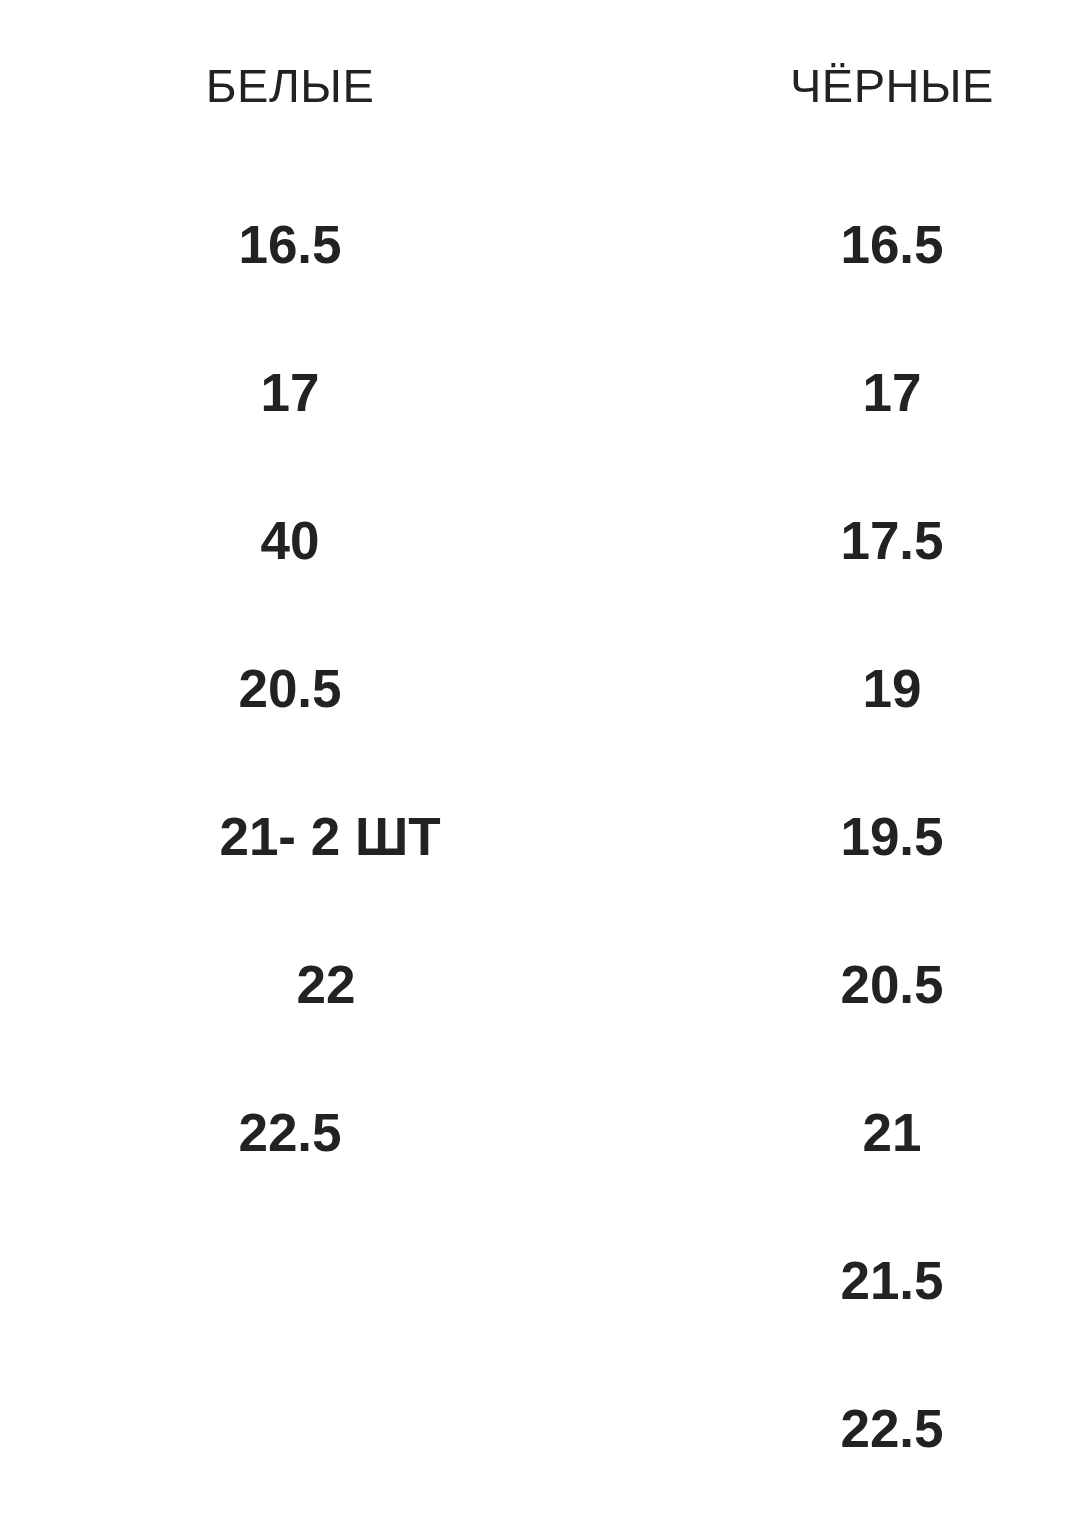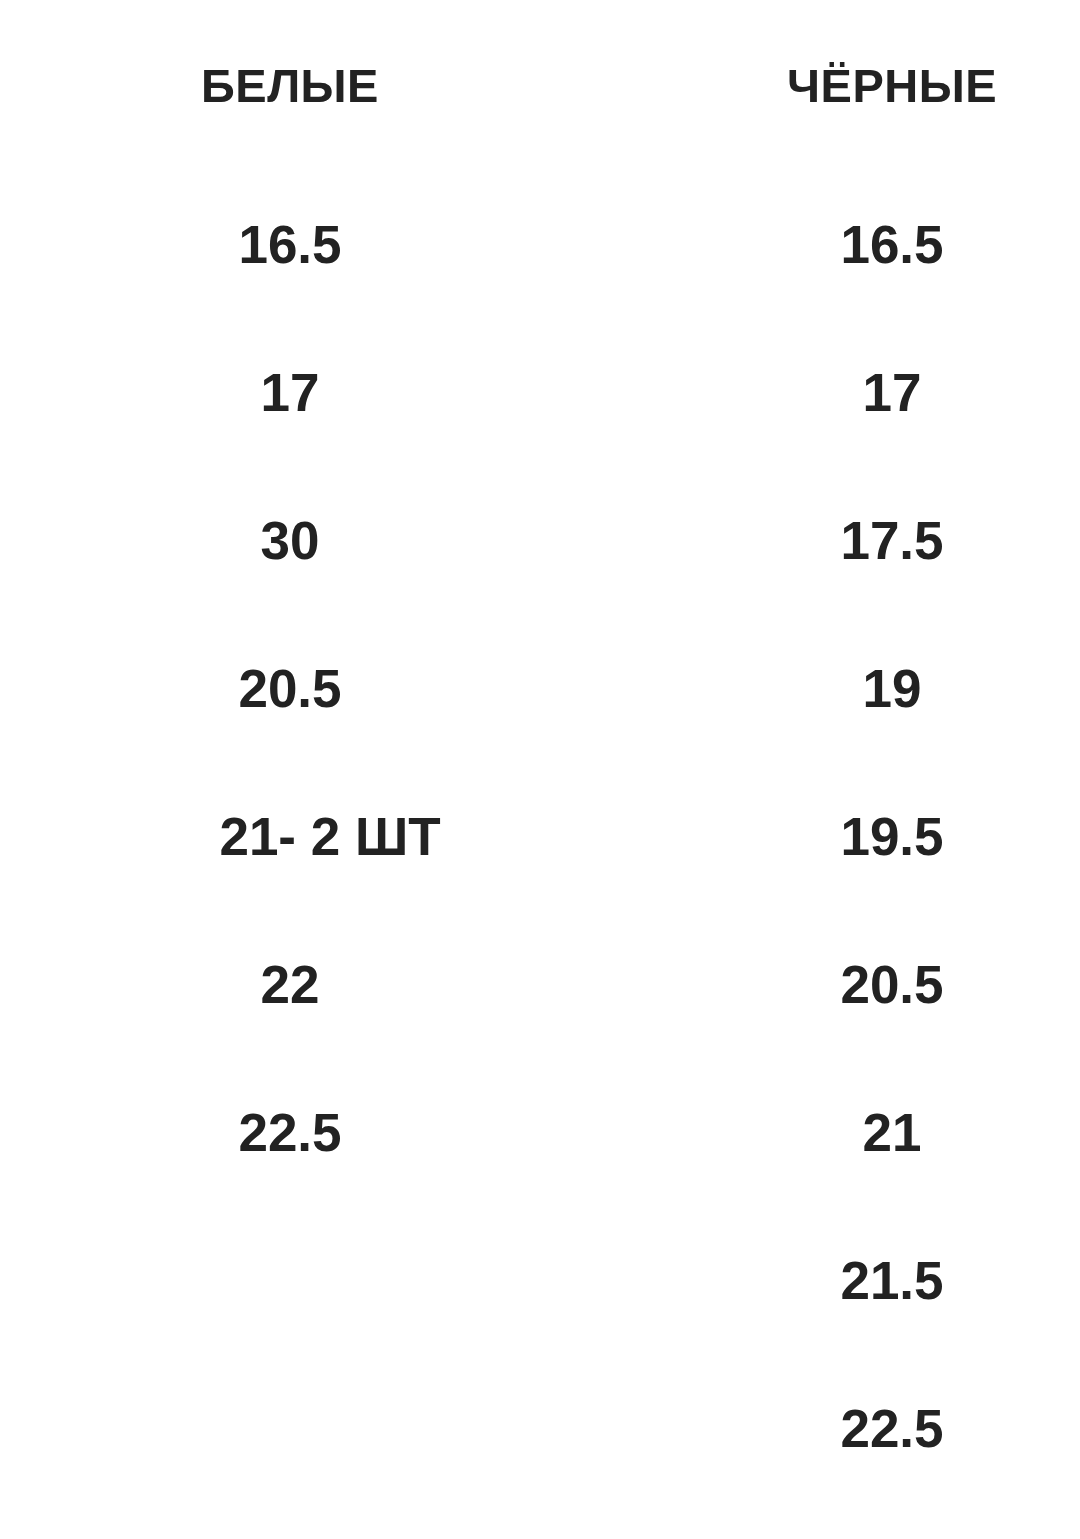--- a/index.html
+++ b/index.html
@@ -36,21 +36,21 @@
   .column-right {
     width: 500px;
   }
   .col-header {
     position: absolute;
     top: 62px;
     left: 0;
     width: 100%;
     text-align: center;
     font-size: 47px;
-    font-weight: 700;
+    font-weight: 400;
     letter-spacing: 0.5px;
     color: #222222;
     line-height: 1;
     white-space: nowrap;
   }
   .column-left .col-header {
     transform: translateX(0px);
   }
   .column-right .col-header {
     transform: translateX(62px);
@@ -76,24 +76,24 @@
 </head>
 <body>
 
 <div class="page">
   <div class="columns">
 
     <div class="column column-left">
       <div class="col-header">БЕЛЫЕ</div>
       <div class="cell" style="top:218px;">16.5</div>
       <div class="cell" style="top:366px;">17</div>
-      <div class="cell" style="top:514px;">30</div>
+      <div class="cell" style="top:514px;">40</div>
       <div class="cell" style="top:662px;">20.5</div>
       <div class="cell" style="top:810px;padding-left:40px;">21- 2 ШТ</div>
-      <div class="cell" style="top:958px;">22</div>
+      <div class="cell" style="top:958px;margin-left:36px;">22</div>
       <div class="cell" style="top:1106px;">22.5</div>
     </div>
 
     <div class="column column-right">
       <div class="col-header">ЧЁРНЫЕ</div>
       <div class="cell" style="top:218px;">16.5</div>
       <div class="cell" style="top:366px;">17</div>
       <div class="cell" style="top:514px;">17.5</div>
       <div class="cell" style="top:662px;">19</div>
       <div class="cell" style="top:810px;">19.5</div>

